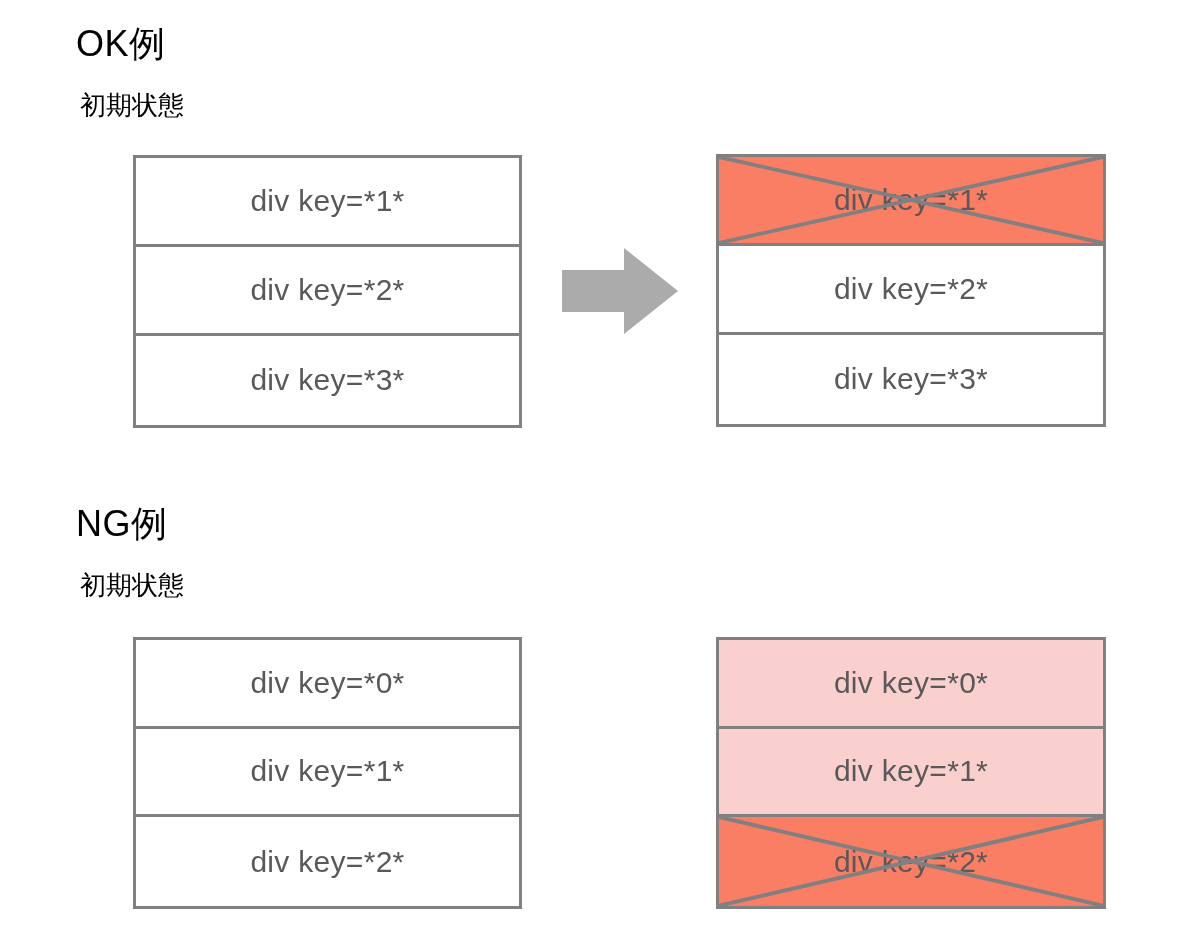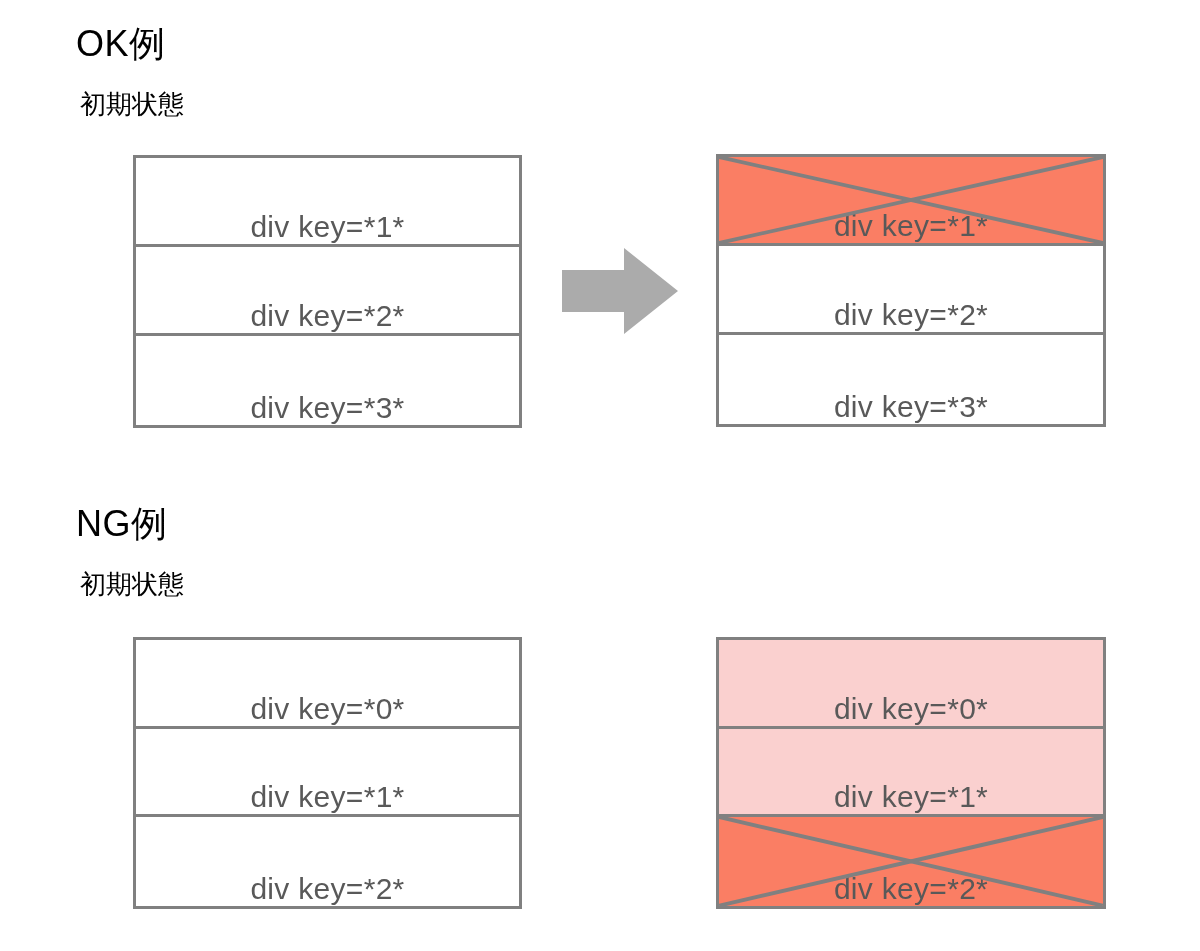--- a/index.html
+++ b/index.html
@@ -30,39 +30,38 @@
     margin-left: 30px;
   }
   .section-subtitle {
     position: absolute;
     left: 80px;
     top: 88px;
     font-size: 26px;
     line-height: 34px;
     color: #000000;
     white-space: nowrap;
-    font-family: Liberation Serif, serif;
   }
 
   .table {
     position: absolute;
     box-sizing: border-box;
     border: 3px solid #808080;
     background: #ffffff;
   }
   .table.left  { left: 133px; top: 155px; width: 389px; height: 273px; }
   .table.right { left: 716px; top: 154px; width: 390px; height: 273px; }
 
   .row {
     position: relative;
     box-sizing: border-box;
     height: 33.3333%;
     border-bottom: 3px solid #808080;
     display: flex;
-    align-items: flex-end;
+    align-items: center;
     justify-content: center;
     overflow: hidden;
   }
   .row:last-child { border-bottom: none; }
 
   .row-label {
     font-size: 30px;
     line-height: 34px;
     color: #595959;
     letter-spacing: 0.3px;

